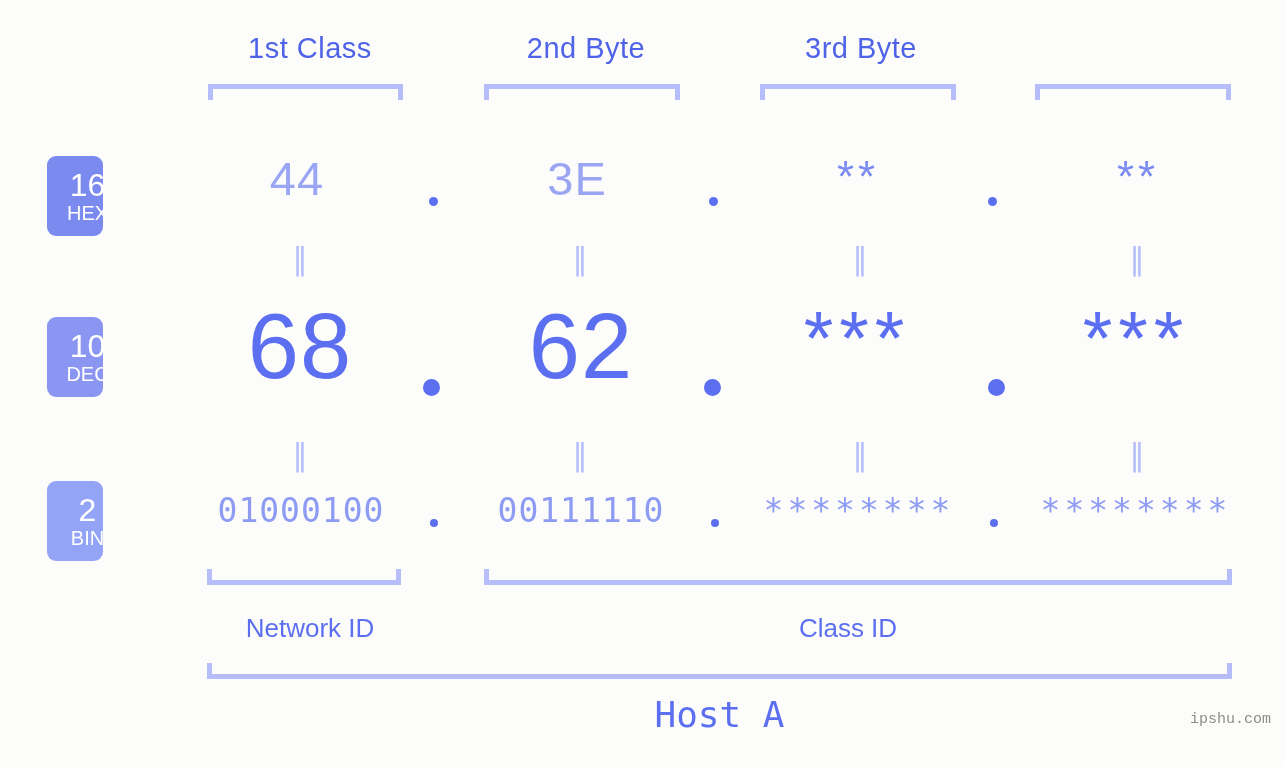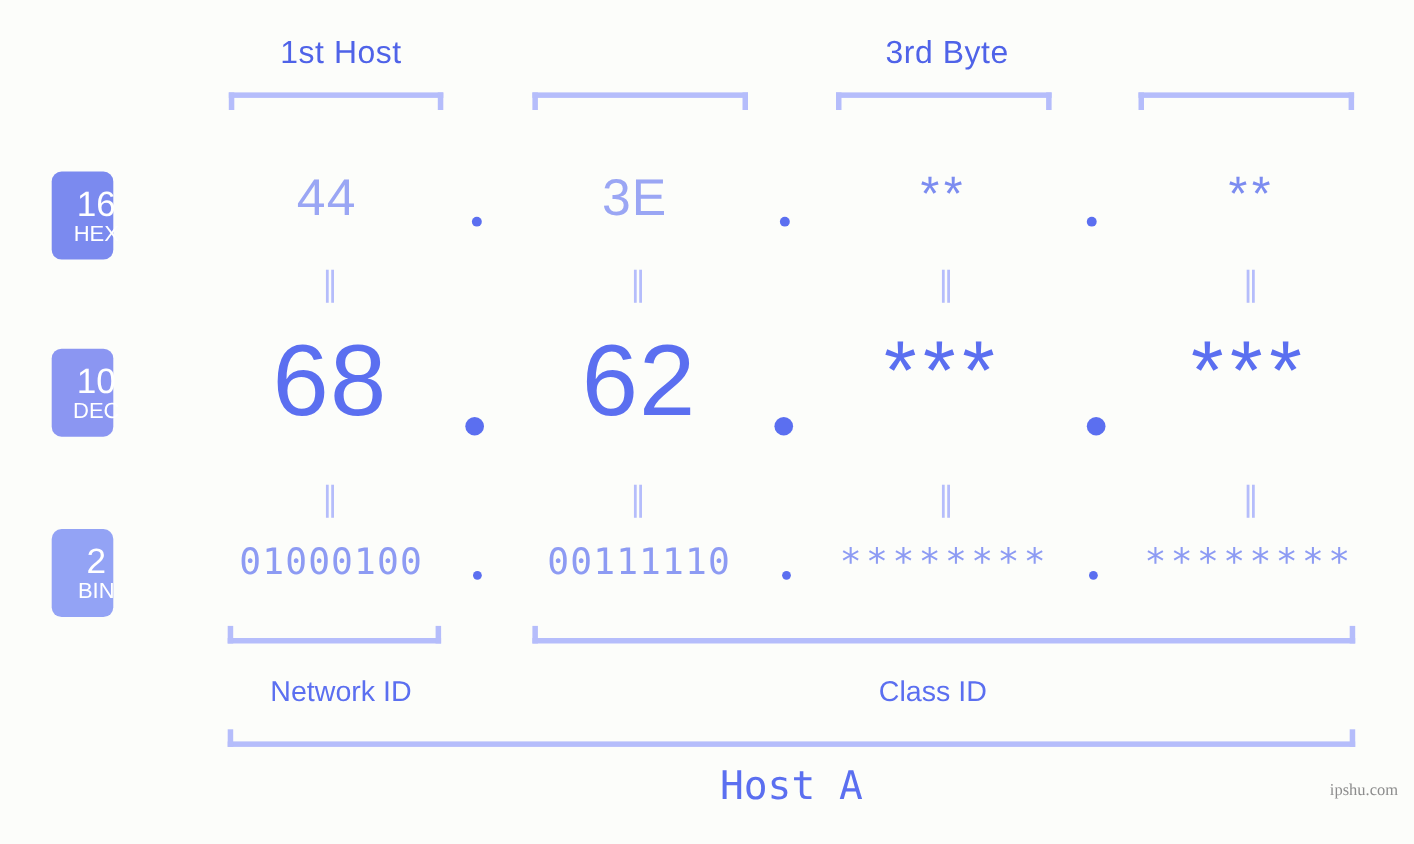--- a/index.html
+++ b/index.html
@@ -180,31 +180,32 @@
     line-height: 1;
   }
 
   
   .watermark {
     position: absolute;
     right: 14px;
     top: 712px;
     font-size: 15px;
     color: #8d8d8d;
-    font-family: Liberation Serif, serif;
+    font-family: Liberation Mono, monospace;
     letter-spacing: 0px;
     line-height: 1;
   }
 </style>
 </head>
 <body>
 
 <div id="stage">
 
-  <div class="byte-label" style="left:180px;">1st Host</div>
+  <div class="byte-label" style="left:180px;">1st Class</div>
+  <div class="byte-label" style="left:456px;">2nd Byte</div>
   <div class="byte-label" style="left:731px;">3rd Byte</div>
 
   <div class="bracket-top" style="left:208px;  width:195px;"></div>
   <div class="bracket-top" style="left:484px;  width:196px;"></div>
   <div class="bracket-top" style="left:760px;  width:196px;"></div>
   <div class="bracket-top" style="left:1035px; width:196px;"></div>
 
   <div class="badge badge-hex">
     <span class="num">16</span>
     <span class="abbr">HEX</span>

